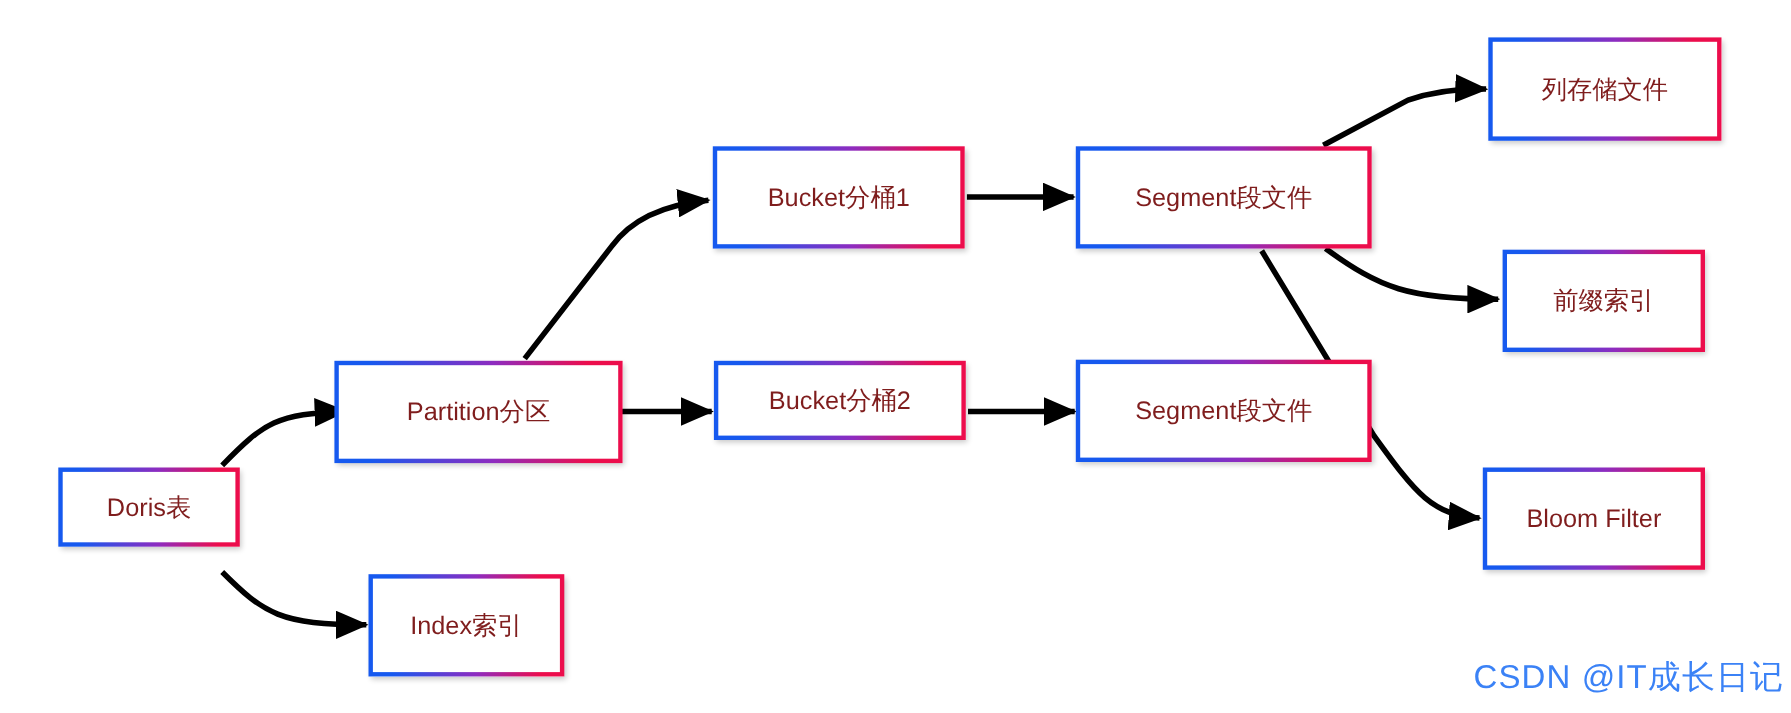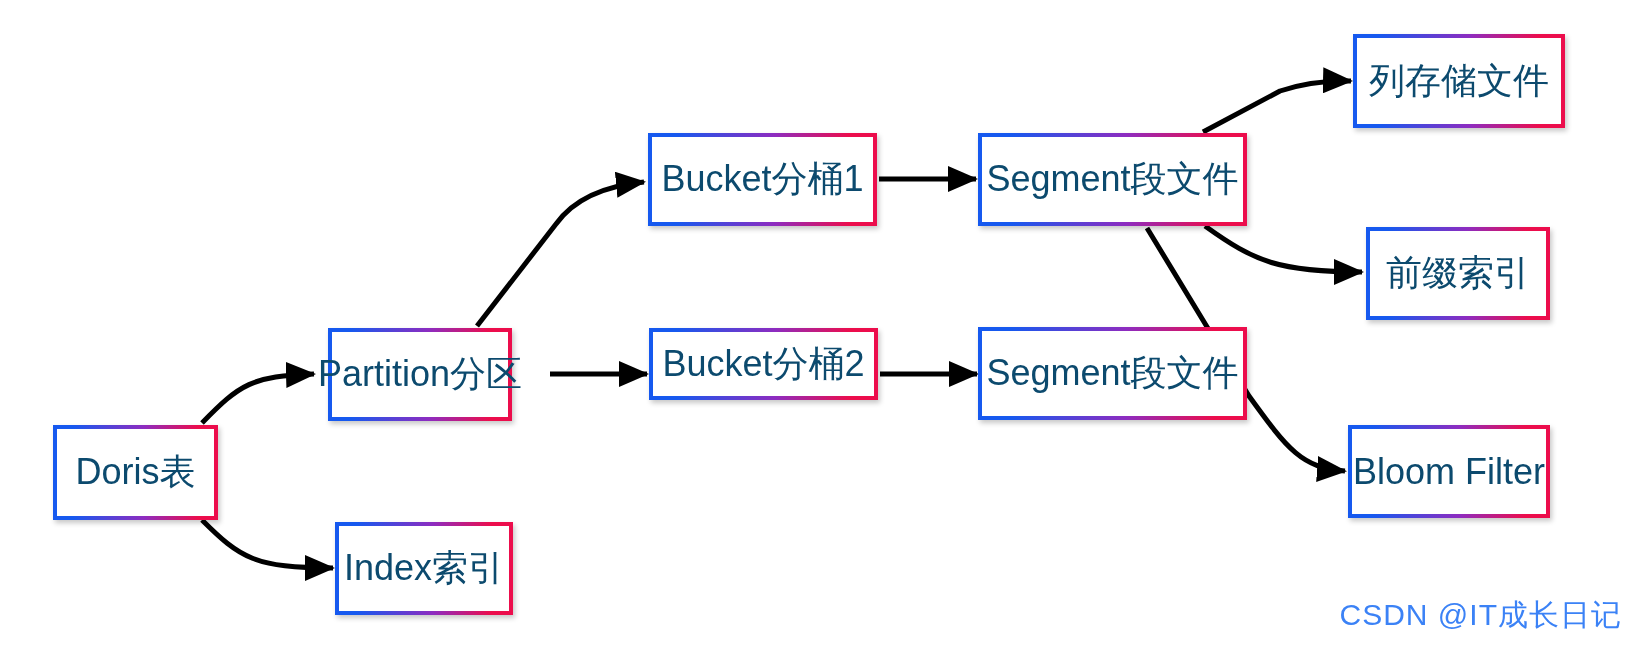--- a/index.html
+++ b/index.html
@@ -29,22 +29,22 @@
     background: linear-gradient(90deg, #1659ef 0%, #1659ef 12%, #8d2cc0 55%, #ec0d4c 88%, #ec0d4c 100%);
     box-shadow: 2px 3px 5px rgba(0,0,0,0.22);
   }
   .node-inner {
     width: 100%;
     height: 100%;
     background: #ffffff;
     display: flex;
     align-items: center;
     justify-content: center;
-    font-size: 36px;
-    color: #0c4a6e;
+    font-size: 23px;
+    color: #7f1d1d;
     white-space: nowrap;
   }
   .edge-path {
     fill: none;
     stroke: #000000;
     stroke-width: 5;
     stroke-linecap: butt;
     stroke-linejoin: round;
   }
   #watermark {
@@ -74,24 +74,24 @@
         <path d="M 477 326 L 556 224 Q 582 188 644 182" class="edge-path" marker-end="url(#arrowhead)"></path>
         <path d="M 550 374 L 647 374" class="edge-path" marker-end="url(#arrowhead)"></path>
         <path d="M 879 179 L 976 179" class="edge-path" marker-end="url(#arrowhead)"></path>
         <path d="M 880 374 L 977 374" class="edge-path" marker-end="url(#arrowhead)"></path>
         <path d="M 1203 132 L 1280 91 Q 1312 80 1351 81" class="edge-path" marker-end="url(#arrowhead)"></path>
         <path d="M 1205 226 C 1255 262 1280 272 1362 272" class="edge-path" marker-end="url(#arrowhead)"></path>
         <path d="M 1147 228 L 1249 396 C 1288 450 1302 468 1345 471" class="edge-path" marker-end="url(#arrowhead)"></path>
       </g>
   </svg>
   <div id="nodes">
-      <div class="node" style="left: 53px; top: 425px; width: 165px; height: 95px;">
+      <div class="node" style="left: 53px; top: 425px; width: 165px; height: 72px;">
         <div class="node-inner">Doris表</div>
       </div>
-      <div class="node" style="left: 328px; top: 328px; width: 184px; height: 93px;">
+      <div class="node" style="left: 304px; top: 328px; width: 262px; height: 93px;">
         <div class="node-inner">Partition分区</div>
       </div>
       <div class="node" style="left: 335px; top: 522px; width: 178px; height: 93px;">
         <div class="node-inner">Index索引</div>
       </div>
       <div class="node" style="left: 648px; top: 133px; width: 229px; height: 93px;">
         <div class="node-inner">Bucket分桶1</div>
       </div>
       <div class="node" style="left: 649px; top: 328px; width: 229px; height: 72px;">
         <div class="node-inner">Bucket分桶2</div>

